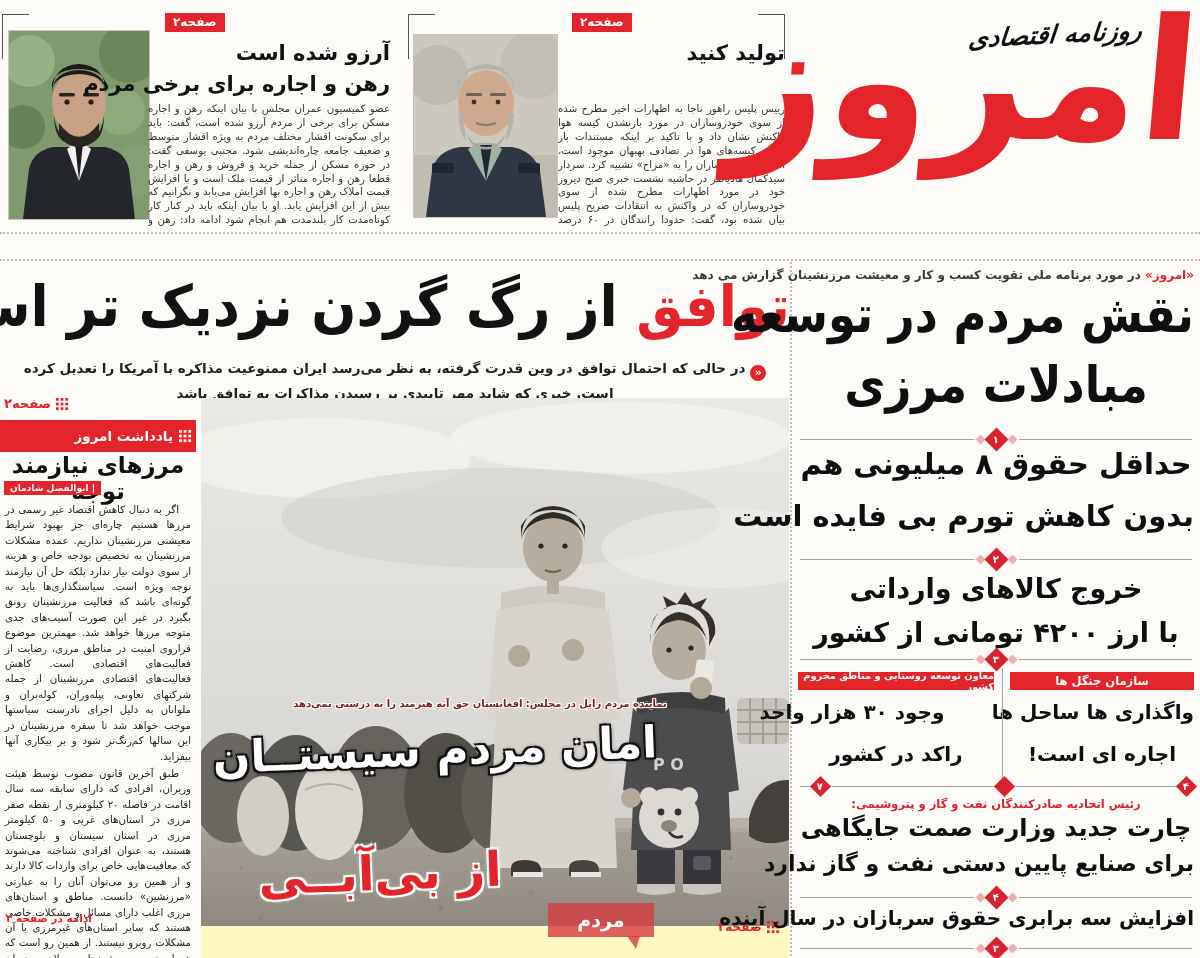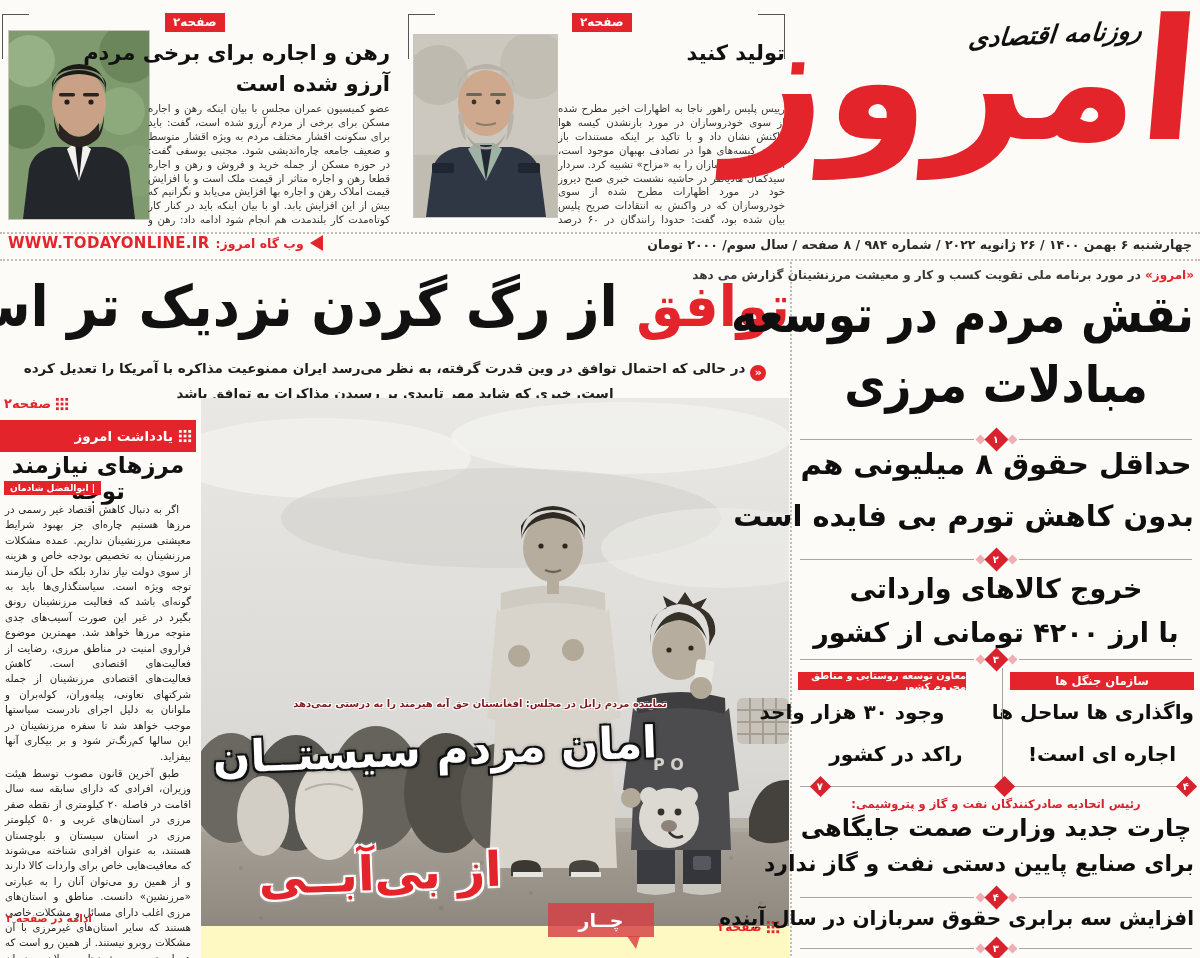--- a/index.html
+++ b/index.html
@@ -130,21 +130,21 @@
   .sep .chev{width:7px;height:7px;background:#f0aeb1;transform:rotate(45deg);margin:0 3px;flex:none;}
   .dia{width:17px;height:17px;background:#d8232e;transform:rotate(45deg);
     display:flex;align-items:center;justify-content:center;flex:none;margin:0 1px;}
   .dia span{transform:rotate(-45deg);color:#fff;font-size:10px;font-weight:bold;line-height:1;}
   .sp1{top:431px;} .sp2{top:551px;} .sp3{top:651px;} .sp4{top:889px;} .sp5{top:940px;}
 
   
   .box-badge{position:absolute;background:#e3242b;color:#fff;font-weight:bold;
     display:flex;align-items:center;justify-content:center;height:18px;}
   .bb-r{left:1010px;top:672px;width:184px;font-size:11.5px;}
-  .bb-l{left:798px;top:672px;width:168px;font-size:9.8px;}
+  .bb-l{left:798px;top:672px;width:196px;font-size:9.8px;}
   .box-h{position:absolute;text-align:center;font-weight:bold;color:#0f0f0f;white-space:nowrap;}
   .bh-r1{left:1010px;top:700px;width:184px;font-size:20px;}
   .bh-r2{left:1010px;top:742px;width:184px;font-size:20px;}
   .bh-l1{left:754px;top:700px;width:196px;font-size:20px;}
   .bh-l2{left:798px;top:742px;width:196px;font-size:20px;}
   .box-divider{position:absolute;left:1002px;top:668px;height:114px;border-left:1px solid #a9a49c;}
   .box-sepline{position:absolute;left:800px;top:786px;width:392px;height:1px;background:#a9a49c;}
   .edge-dia{position:absolute;width:15px;height:15px;}
   .ed-l{left:812px;top:779px;}
   .ed-c{left:996px;top:779px;}
@@ -179,22 +179,22 @@
       <rect x="50" y="62" width="16" height="3.4" rx="1.6" fill="#2a241f"></rect>
       <rect x="74" y="62" width="16" height="3.4" rx="1.6" fill="#2a241f"></rect>
       <circle cx="58" cy="71" r="2.6" fill="#241f1b"></circle>
       <circle cx="82" cy="71" r="2.6" fill="#241f1b"></circle>
     </svg>
   </div>
   <div class="page-badge pb-a">
     <span>صفحه۲</span>
   </div>
   <div class="art-title t-a rtl">
+    <div class="nowrap">آرزو شده است</div>
     <div class="nowrap">رهن و اجاره برای برخی مردم</div>
-    <div class="nowrap">آرزو شده است</div>
   </div>
   <div class="art-body bd-a rtl">عضو کمیسیون عمران مجلس با بیان اینکه رهن و اجاره مسکن برای برخی از مردم آرزو شده است، گفت: باید برای سکونت اقشار مختلف مردم به ویژه اقشار متوسط و ضعیف جامعه چاره‌اندیشی شود. مجتبی یوسفی گفت: در حوزه مسکن از جمله خرید و فروش و رهن و اجاره قطعا رهن و اجاره متاثر از قیمت ملک است و با افزایش قیمت املاک رهن و اجاره بها افزایش می‌یابد و نگرانیم که بیش از این افزایش یابد. او با بیان اینکه باید در کنار کار کوتاه‌مدت کار بلندمدت هم انجام شود ادامه داد: رهن و اجاره مسکن برای برخی آرزو شده است و عده‌ای مجبور شدند از شهرهای بزرگ خارج شوند و به حاشیه شهرها و ...</div>
 
   <div class="art-photo p-police">
     <svg width="143" height="182" viewBox="0 0 143 182">
       <rect width="143" height="182" fill="#ccc8bf"></rect>
       <circle cx="24" cy="40" r="30" fill="#b8b4a9" opacity=".7"></circle>
       <circle cx="120" cy="30" r="34" fill="#bdb9ae" opacity=".7"></circle>
       <rect x="0" y="120" width="143" height="62" fill="#b3afa4" opacity=".5"></rect>
       <path d="M12,182 L18,136 Q22,116 46,112 L98,112 Q120,116 126,136 L132,182 Z" fill="#2e3743"></path>
@@ -220,26 +220,20 @@
   <div class="art-title t-b rtl">
     <div class="nowrap">تولید کنید</div>
   </div>
   <div class="art-body bd-b rtl">رییس پلیس راهور ناجا به اظهارات اخیر مطرح شده از سوی خودروسازان در مورد بازنشدن کیسه هوا واکنش نشان داد و با تاکید بر اینکه مستندات باز نشدن کیسه‌های هوا در تصادف بهبهان موجود است، ادعاهای خودروسازان را به «مزاح» تشبیه کرد. سردار سیدکمال هادیانفر در حاشیه نشست خبری صبح دیروز خود در مورد اظهارات مطرح شده از سوی خودروسازان که در واکنش به انتقادات صریح پلیس بیان شده بود، گفت: حدودا رانندگان در ۶۰ درصد تصادفات مقصرند اما این مهم است که اگر راننده قصور کرد خودرو چطور از جان او و سرنشینان محافظت کند. کیسه‌هوا، کمربند، آلیاژ فلز و ...</div>
 
   <div class="tagline rtl">روزنامه اقتصادی</div>
   <div class="logo rtl">امروز</div>
 
   <div class="dotline d1"></div>
   <div class="dotline d2"></div>
-  <div class="dateline rtl">چهارشنبه ۶ بهمن ۱۴۰۰ / ۲۶ ژانویه ۲۰۲۲ / شماره ۹۸۴ / ۸ صفحه / سال سوم/ ۲۰۰۰ تومان</div>
-  <div class="website">
-    <span class="site-url">WWW.TODAYONLINE.IR</span>
-    <span class="site-label rtl">وب گاه امروز:</span>
-    <span class="arrow-left"></span>
-  </div>
 
   <div class="lead-headline rtl">
     <span class="red">توافق</span><span> از رگ گردن نزدیک تر است!</span>
   </div>
   <div class="lead-sub rtl">
     <span class="ornament">«</span><span>در حالی که احتمال توافق در وین قدرت گرفته، به نظر می‌رسد ایران ممنوعیت مذاکره با آمریکا را تعدیل کرده است. خبری که شاید مهر تاییدی بر رسیدن مذاکرات به توافق باشد</span>
   </div>
   <div class="lead-badge">
     <span class="red-label rtl">صفحه۲</span>
     <span class="dots"></span>
@@ -363,21 +357,21 @@
 
         <rect x="494" y="262" width="18" height="26" rx="3" fill="#e9e7e2" transform="rotate(8 503 275)"></rect>
         <circle cx="500" cy="290" r="11" fill="#b2a999"></circle>
       </g>
     </svg>
   </div>
   <div class="photo-kicker rtl">نماینده مردم زابل در مجلس: افغانستان حق آبه هیرمند را به درستی نمی‌دهد</div>
   <div class="photo-title-white rtl">امان مردم سیستــان</div>
   <div class="photo-title-red rtl">از بی‌آبــی</div>
   <div class="stamp">
-    <span class="rtl">چــار</span>
+    <span class="rtl">مردم</span>
   </div>
   <div class="photo-badge">
     <span class="red-label rtl">صفحه۲</span>
     <span class="dots"></span>
   </div>
 
   <div class="vdots"></div>
 
   <div class="rc-kicker rtl">
     <span class="red">«امروز»</span><span> در مورد برنامه ملی تقویت کسب و کار و معیشت مرزنشینان گزارش می دهد</span>

